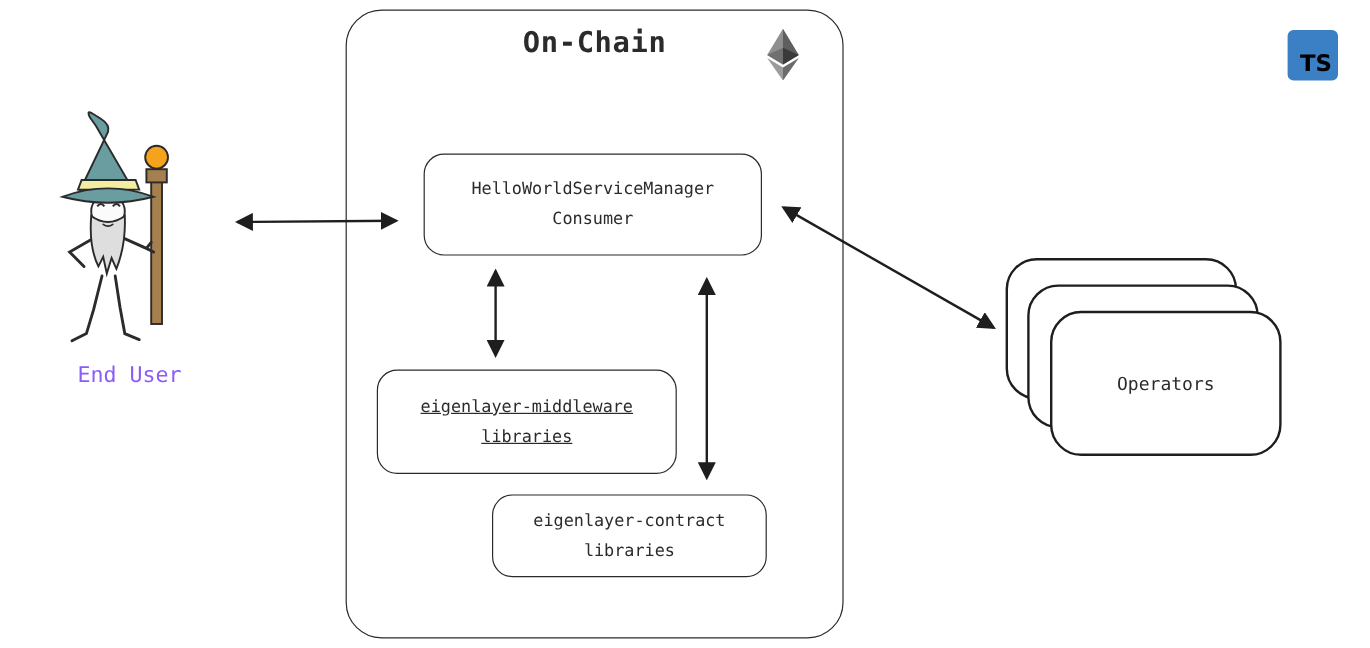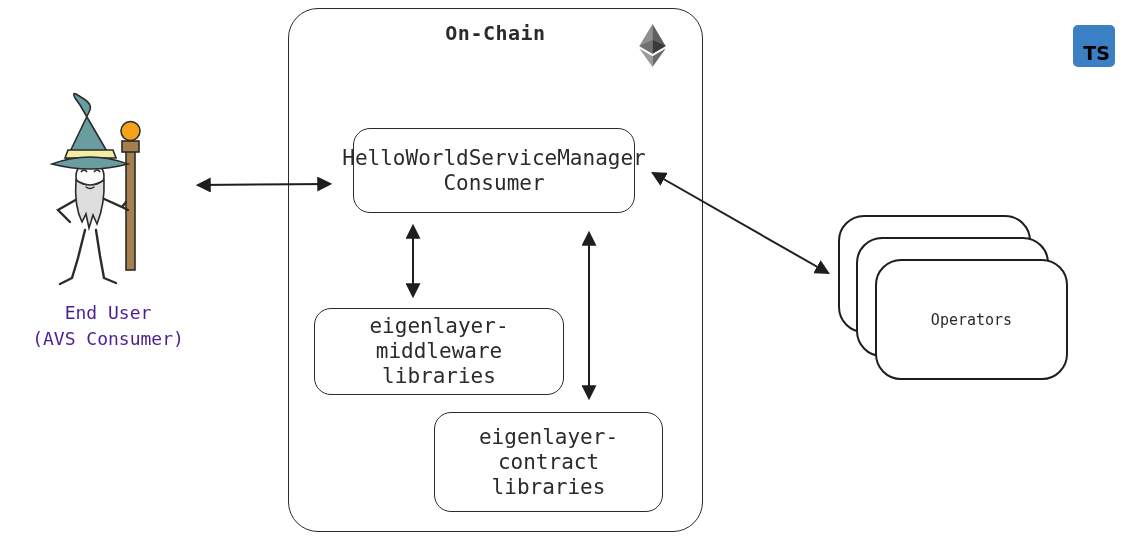--- a/index.html
+++ b/index.html
@@ -21,43 +21,43 @@
     border: 1.6px solid #2b2b2b;
     border-radius: 30px;
     background: transparent;
   }
   .container-box.on-chain  { left: 288px; top: 8px;  width: 415px; height: 524px; }
   .container-box.off-chain { left: 740px; top: 8px;  width: 394px; height: 524px; }
   .container-title {
     position: absolute;
     top: 12px; left: 0; right: 0;
     text-align: center;
-    font-size: 20px;
+    font-size: 24px;
     font-weight: bold;
     letter-spacing: 0.5px;
     color: #2b2b2b;
   }
   
   .node-box {
     position: absolute;
     border: 1.7px solid #2b2b2b;
     border-radius: 17px;
     background: #ffffff;
     display: flex;
     flex-direction: column;
     align-items: center;
     justify-content: center;
     text-align: center;
-    font-size: 21px;
+    font-size: 14px;
     line-height: 25px;
     color: #2b2b2b;
   }
   .node-box.service-manager { left: 353px; top: 128px; width: 282px; height: 85px; }
-  .node-box.middleware      { left: 314px; top: 308px; width: 250px; height: 87px; }
-  .node-box.contracts       { left: 434px; top: 412px; width: 229px; height: 100px; }
+  .node-box.middleware      { left: 314px; top: 308px; width: 250px; height: 87px; text-decoration: underline; }
+  .node-box.contracts       { left: 410px; top: 412px; width: 229px; height: 69px; }
   
   .stack-box {
     position: absolute;
     border: 2px solid #1e1e1e;
     border-radius: 26px;
     background: #ffffff;
     gap: 36px;
   }
   .stack-back   { left: 838px; top: 215px; width: 193px; height: 118px; }
   .stack-middle { left: 856px; top: 237px; width: 193px; height: 120px; }
@@ -69,21 +69,21 @@
     font-size: 15px;
     line-height: 22px;
   }
   
   .end-user-label {
     position: absolute;
     left: 8px; top: 300px; width: 200px;
     text-align: center;
     font-size: 18px;
     line-height: 26px;
-    color: #4c1d95;
+    color: #8b5cf6;
   }
   
   .eth-logo { position: absolute; left: 637px; top: 24px; width: 31px; height: 43px; }
   .ts-logo {
     position: absolute; left: 1073px; top: 25px;
     width: 42px; height: 42px;
     background: #3b7fc4;
     border-radius: 5px;
     display: flex;
     align-items: flex-end;
@@ -165,21 +165,20 @@
     <path d="M64,99 q4,3 8,0" fill="none" stroke="#2b2b2b" stroke-width="1.4" stroke-linecap="round"></path>
     <g stroke="#2b2b2b" stroke-width="1.6">
       <path d="M44,72 L68,22 Q70,16 62,11 L54,6 Q50,4 53,10 L58,17 L90,72 Z" fill="#699da0"></path>
       <path d="M46,62 L91,62 L94,70 L43,70 Z" fill="#f2eda2"></path>
       <path d="M30,76 Q68,62 106,76 Q68,86 30,76 Z" fill="#699da0"></path>
     </g>
   </svg>
 
   <div class="end-user-label">
     <div>End User</div>
-    <div>(AVS Consumer)</div>
   </div>
 
   <svg class="arrow-layer" viewBox="0 0 1142 540" aria-hidden="true">
     <defs>
       <marker id="ah" viewBox="0 0 10 10" refX="8.5" refY="5" markerWidth="7.5" markerHeight="7.5" orient="auto-start-reverse">
         <path d="M0,0 L10,5 L0,10 Z" fill="#1e1e1e"></path>
       </marker>
     </defs>
     <line x1="198" y1="185" x2="330" y2="184" stroke="#1e1e1e" stroke-width="2" marker-start="url(#ah)" marker-end="url(#ah)"></line>
     <line x1="413" y1="226" x2="413" y2="296" stroke="#1e1e1e" stroke-width="2" marker-start="url(#ah)" marker-end="url(#ah)"></line>

